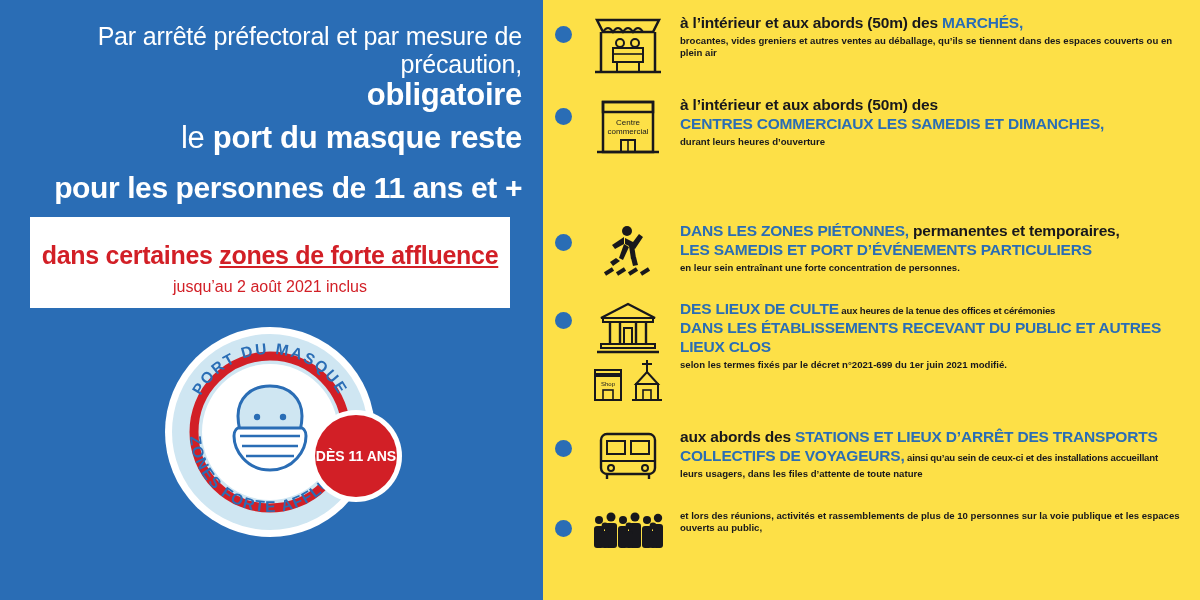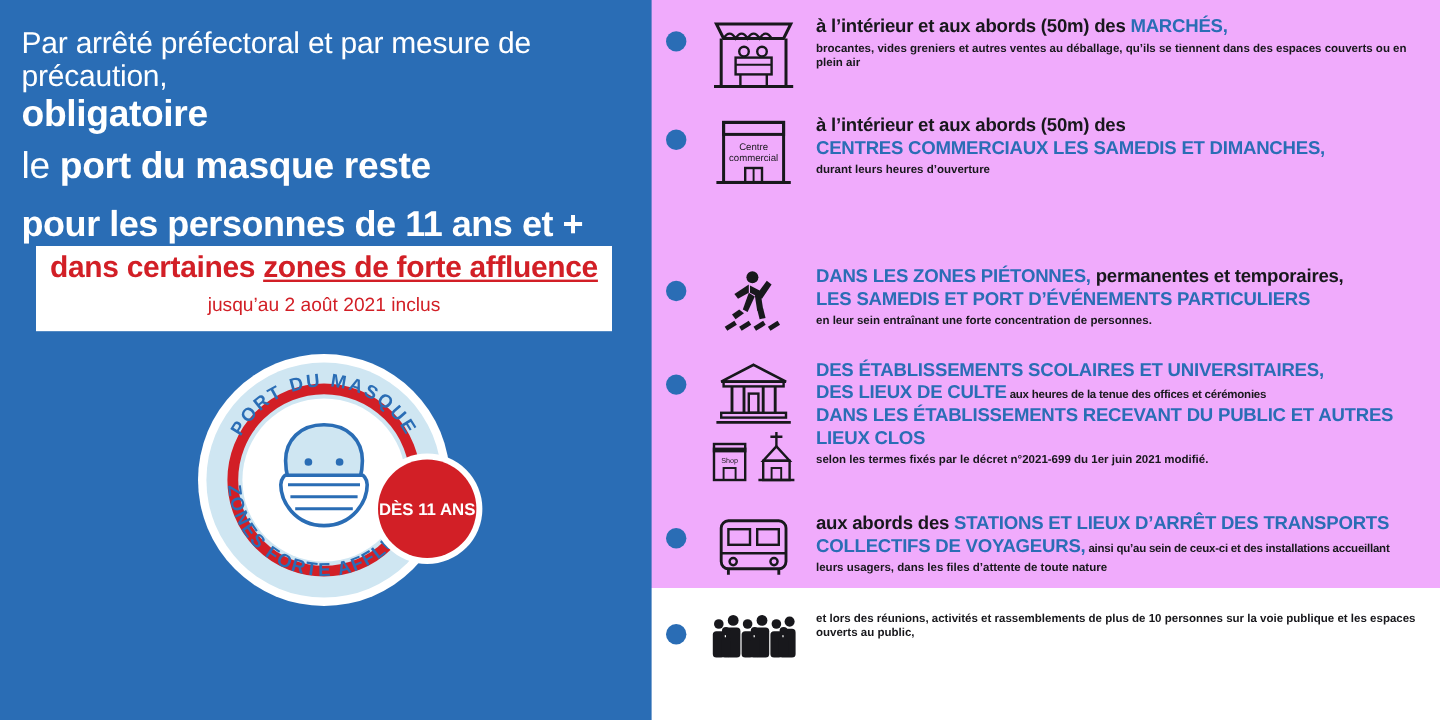--- a/index.html
+++ b/index.html
@@ -15,49 +15,50 @@
   .left {
     width: 540px; height: 600px;
     background: #2a6db5;
     color: #ffffff;
     position: relative;
     padding: 22px 18px 0 18px;
     display: flex;
     flex-direction: column;
     align-items: center;
   }
-  .headline { text-align: left; line-height: 1.12; width: 100%; }
+  .headline { text-align: right; line-height: 1.12; width: 100%; }
   .hl1 { font-size: 25px; font-weight: 400; letter-spacing: -0.2px; }
   .hl2 { font-size: 31px; font-weight: 400; margin-top: 8px; letter-spacing: -0.3px; }
   .hl2 b { font-weight: 700; }
   .hl3 { font-size: 30px; font-weight: 700; margin-top: 16px; letter-spacing: -0.4px; }
 
   .whitebox {
+    margin-top: 12px;
     background: #ffffff;
     width: 480px;
-    padding: 4px 6px 12px 6px;
+    padding: 24px 6px 12px 6px;
     text-align: center;
   }
   .wb1 { color: #d21f26; font-size: 25px; font-weight: 700; letter-spacing: -0.3px; }
   .wb1 u { text-decoration: underline; text-underline-offset: 2px; }
   .wb2 { color: #d21f26; font-size: 16px; font-weight: 400; margin-top: 8px; }
 
   
   .badge-wrap { margin-top: 14px; position: relative; width: 220px; height: 220px; }
   .badge-wrap svg { display: block; }
 
   .divider {
     position: absolute; left: 540px; top: 0;
     width: 3px; height: 600px; background: #2a6db5;
   }
 
   
   .right {
-    width: 660px; height: 490px;
-    background: #f0abfc;
+    width: 660px; height: 600px;
+    background: #fde047;
     padding: 8px 10px 8px 6px;
     display: flex;
     flex-direction: column;
     justify-content: flex-start;
   }
   .row {
     display: flex;
     align-items: flex-start;
     padding: 4px 0;
   }
@@ -267,21 +268,20 @@
               <line x1="14" y1="6" x2="24" y2="6" stroke="#18181c" stroke-width="2"></line>
               <path d="M19 14 L30 26 H8 Z" fill="none" stroke="#18181c" stroke-width="2"></path>
               <rect x="8" y="26" width="22" height="16" fill="none" stroke="#18181c" stroke-width="2"></rect>
               <rect x="15" y="32" width="8" height="10" fill="none" stroke="#18181c" stroke-width="1.6"></rect>
               <line x1="4" y1="42" x2="34" y2="42" stroke="#18181c" stroke-width="2"></line>
             </svg>
           </div>
         </div>
       </div>
       <div class="txt">
-        <div class="lead2"><span class="t-blue">DES ÉTABLISSEMENTS SCOLAIRES ET UNIVERSITAIRES,</span></div>
         <div class="lead2"><span class="t-blue">DES LIEUX DE CULTE</span><span class="inline-sub">  aux heures de la tenue des offices et cérémonies</span></div>
         <div class="lead2"><span class="t-blue">DANS LES ÉTABLISSEMENTS RECEVANT DU PUBLIC ET AUTRES LIEUX CLOS</span></div>
         <div class="sub">selon les termes fixés par le décret n°2021-699 du 1er juin 2021 modifié.</div>
       </div>
     </div>
 
     <div class="row r5">
       <div class="bullet">
           <span class="dot"></span>
         </div>

